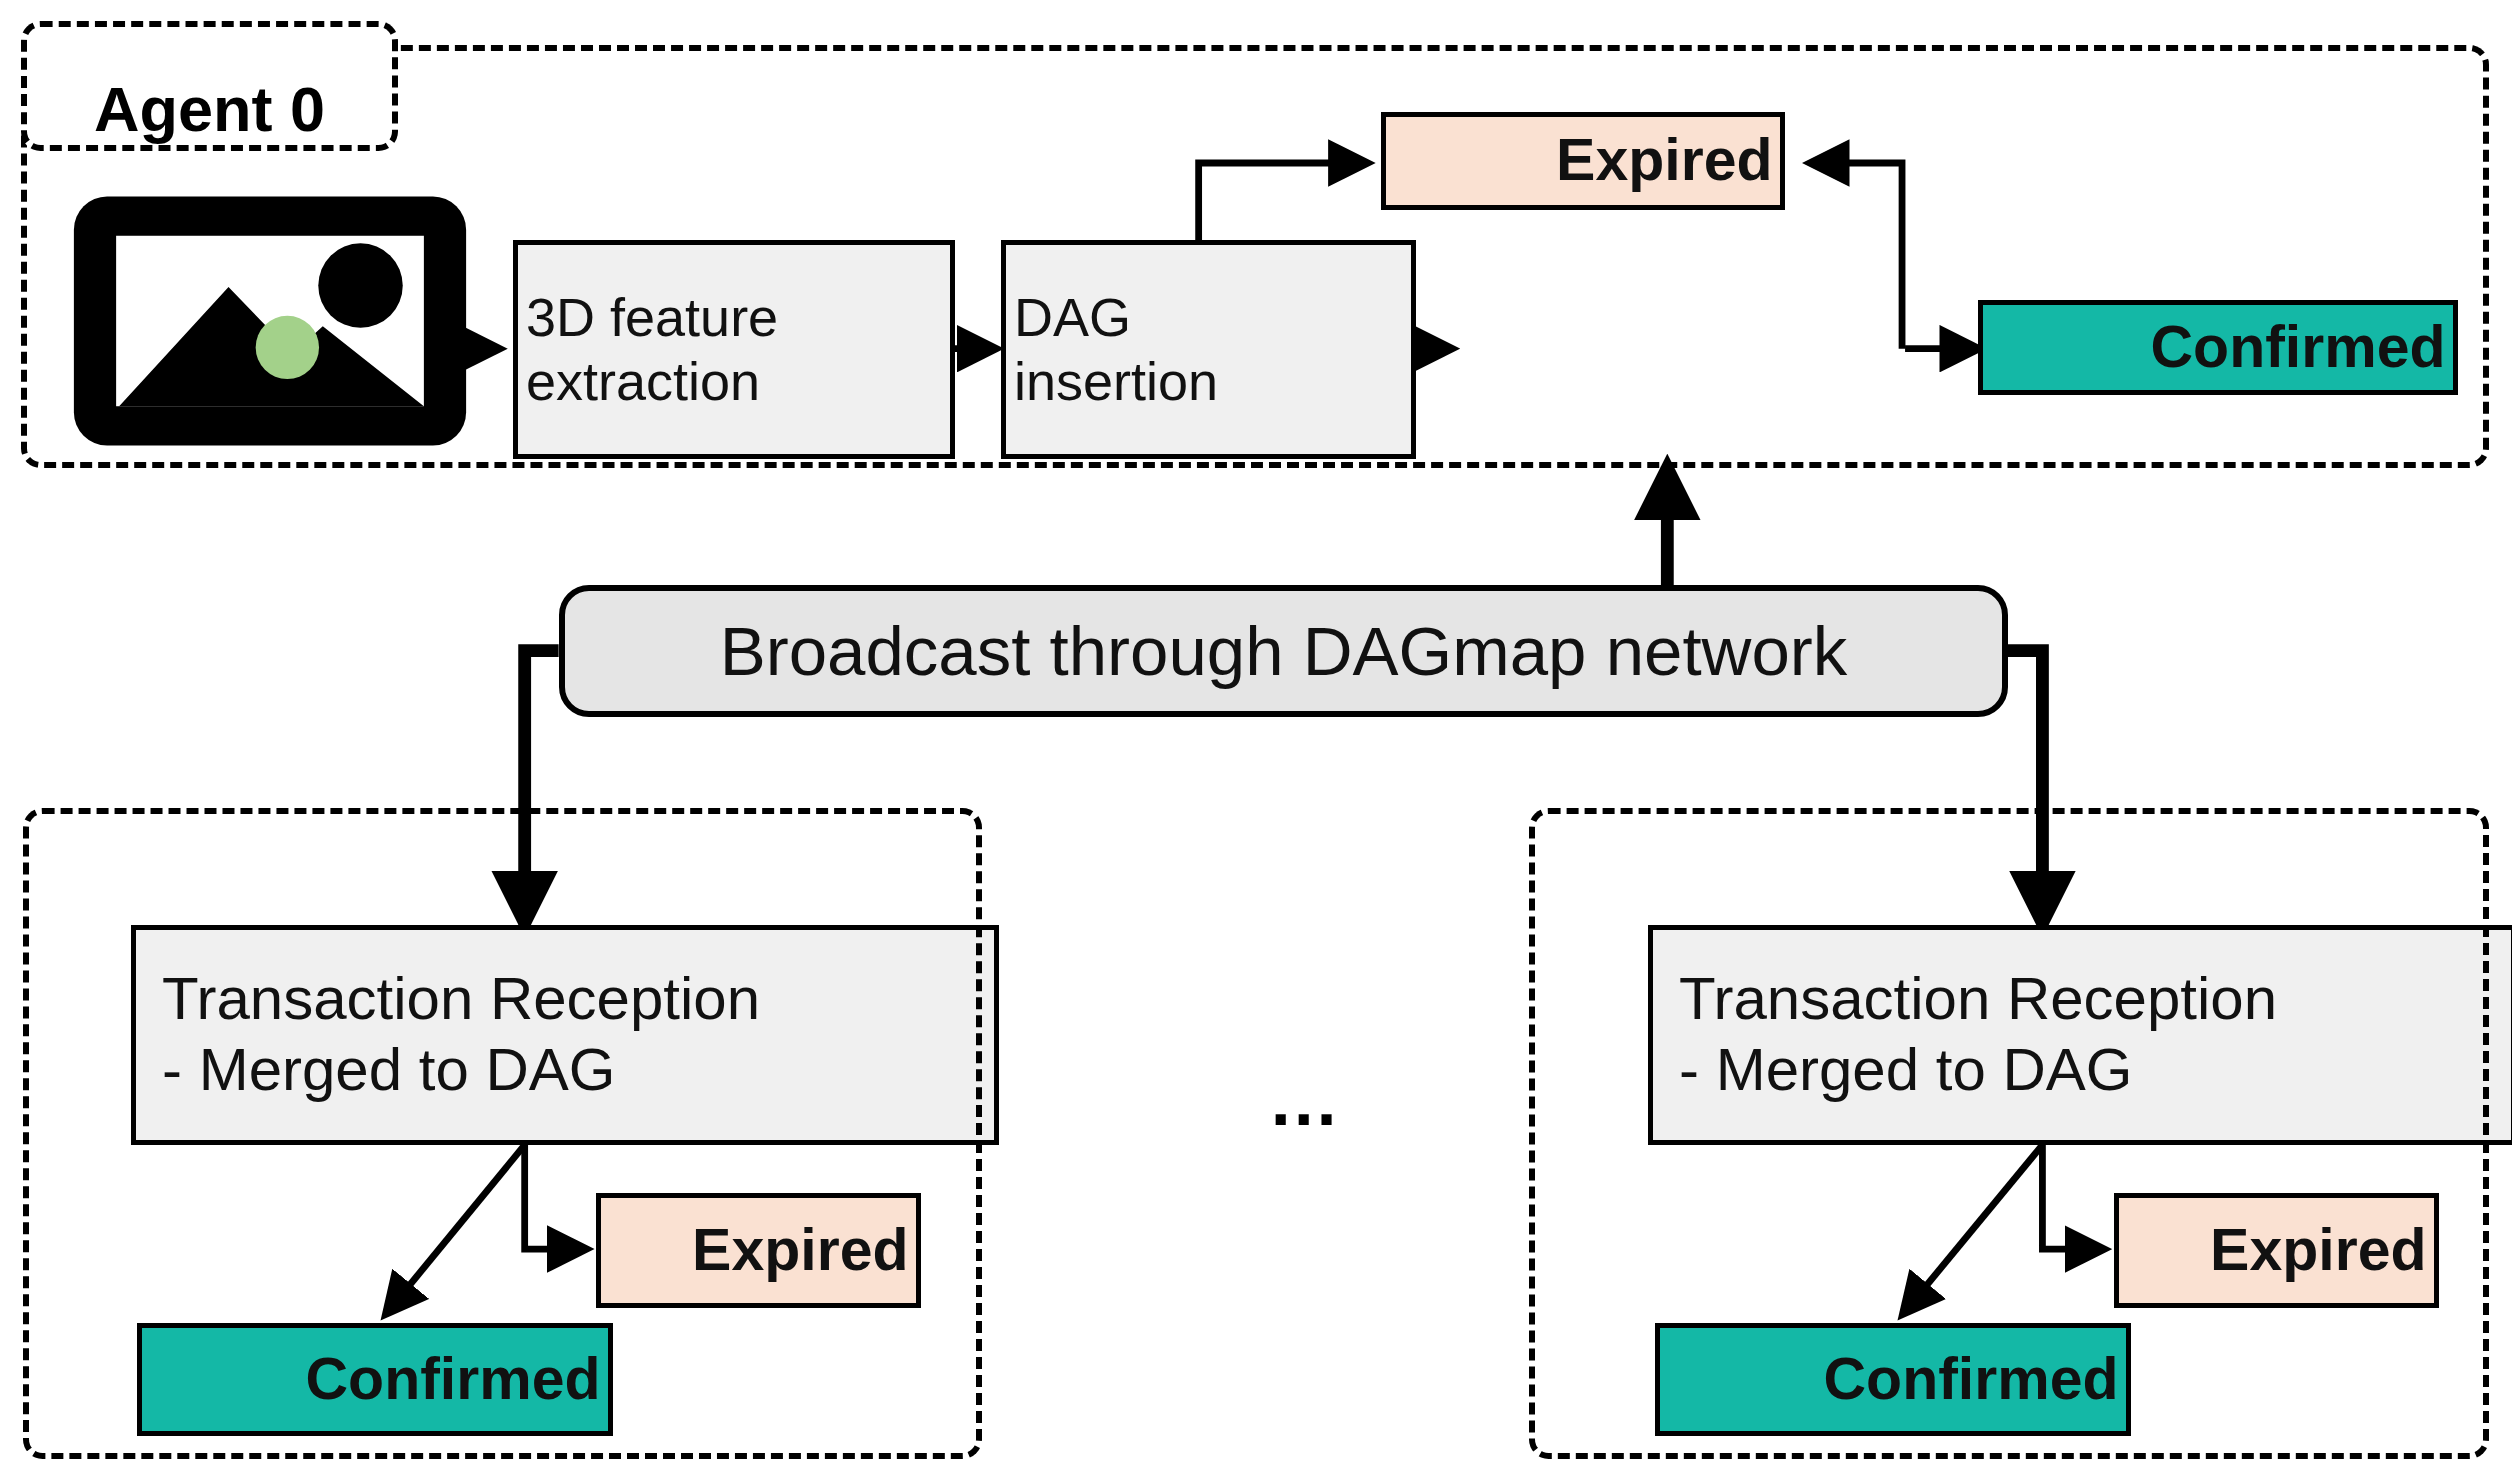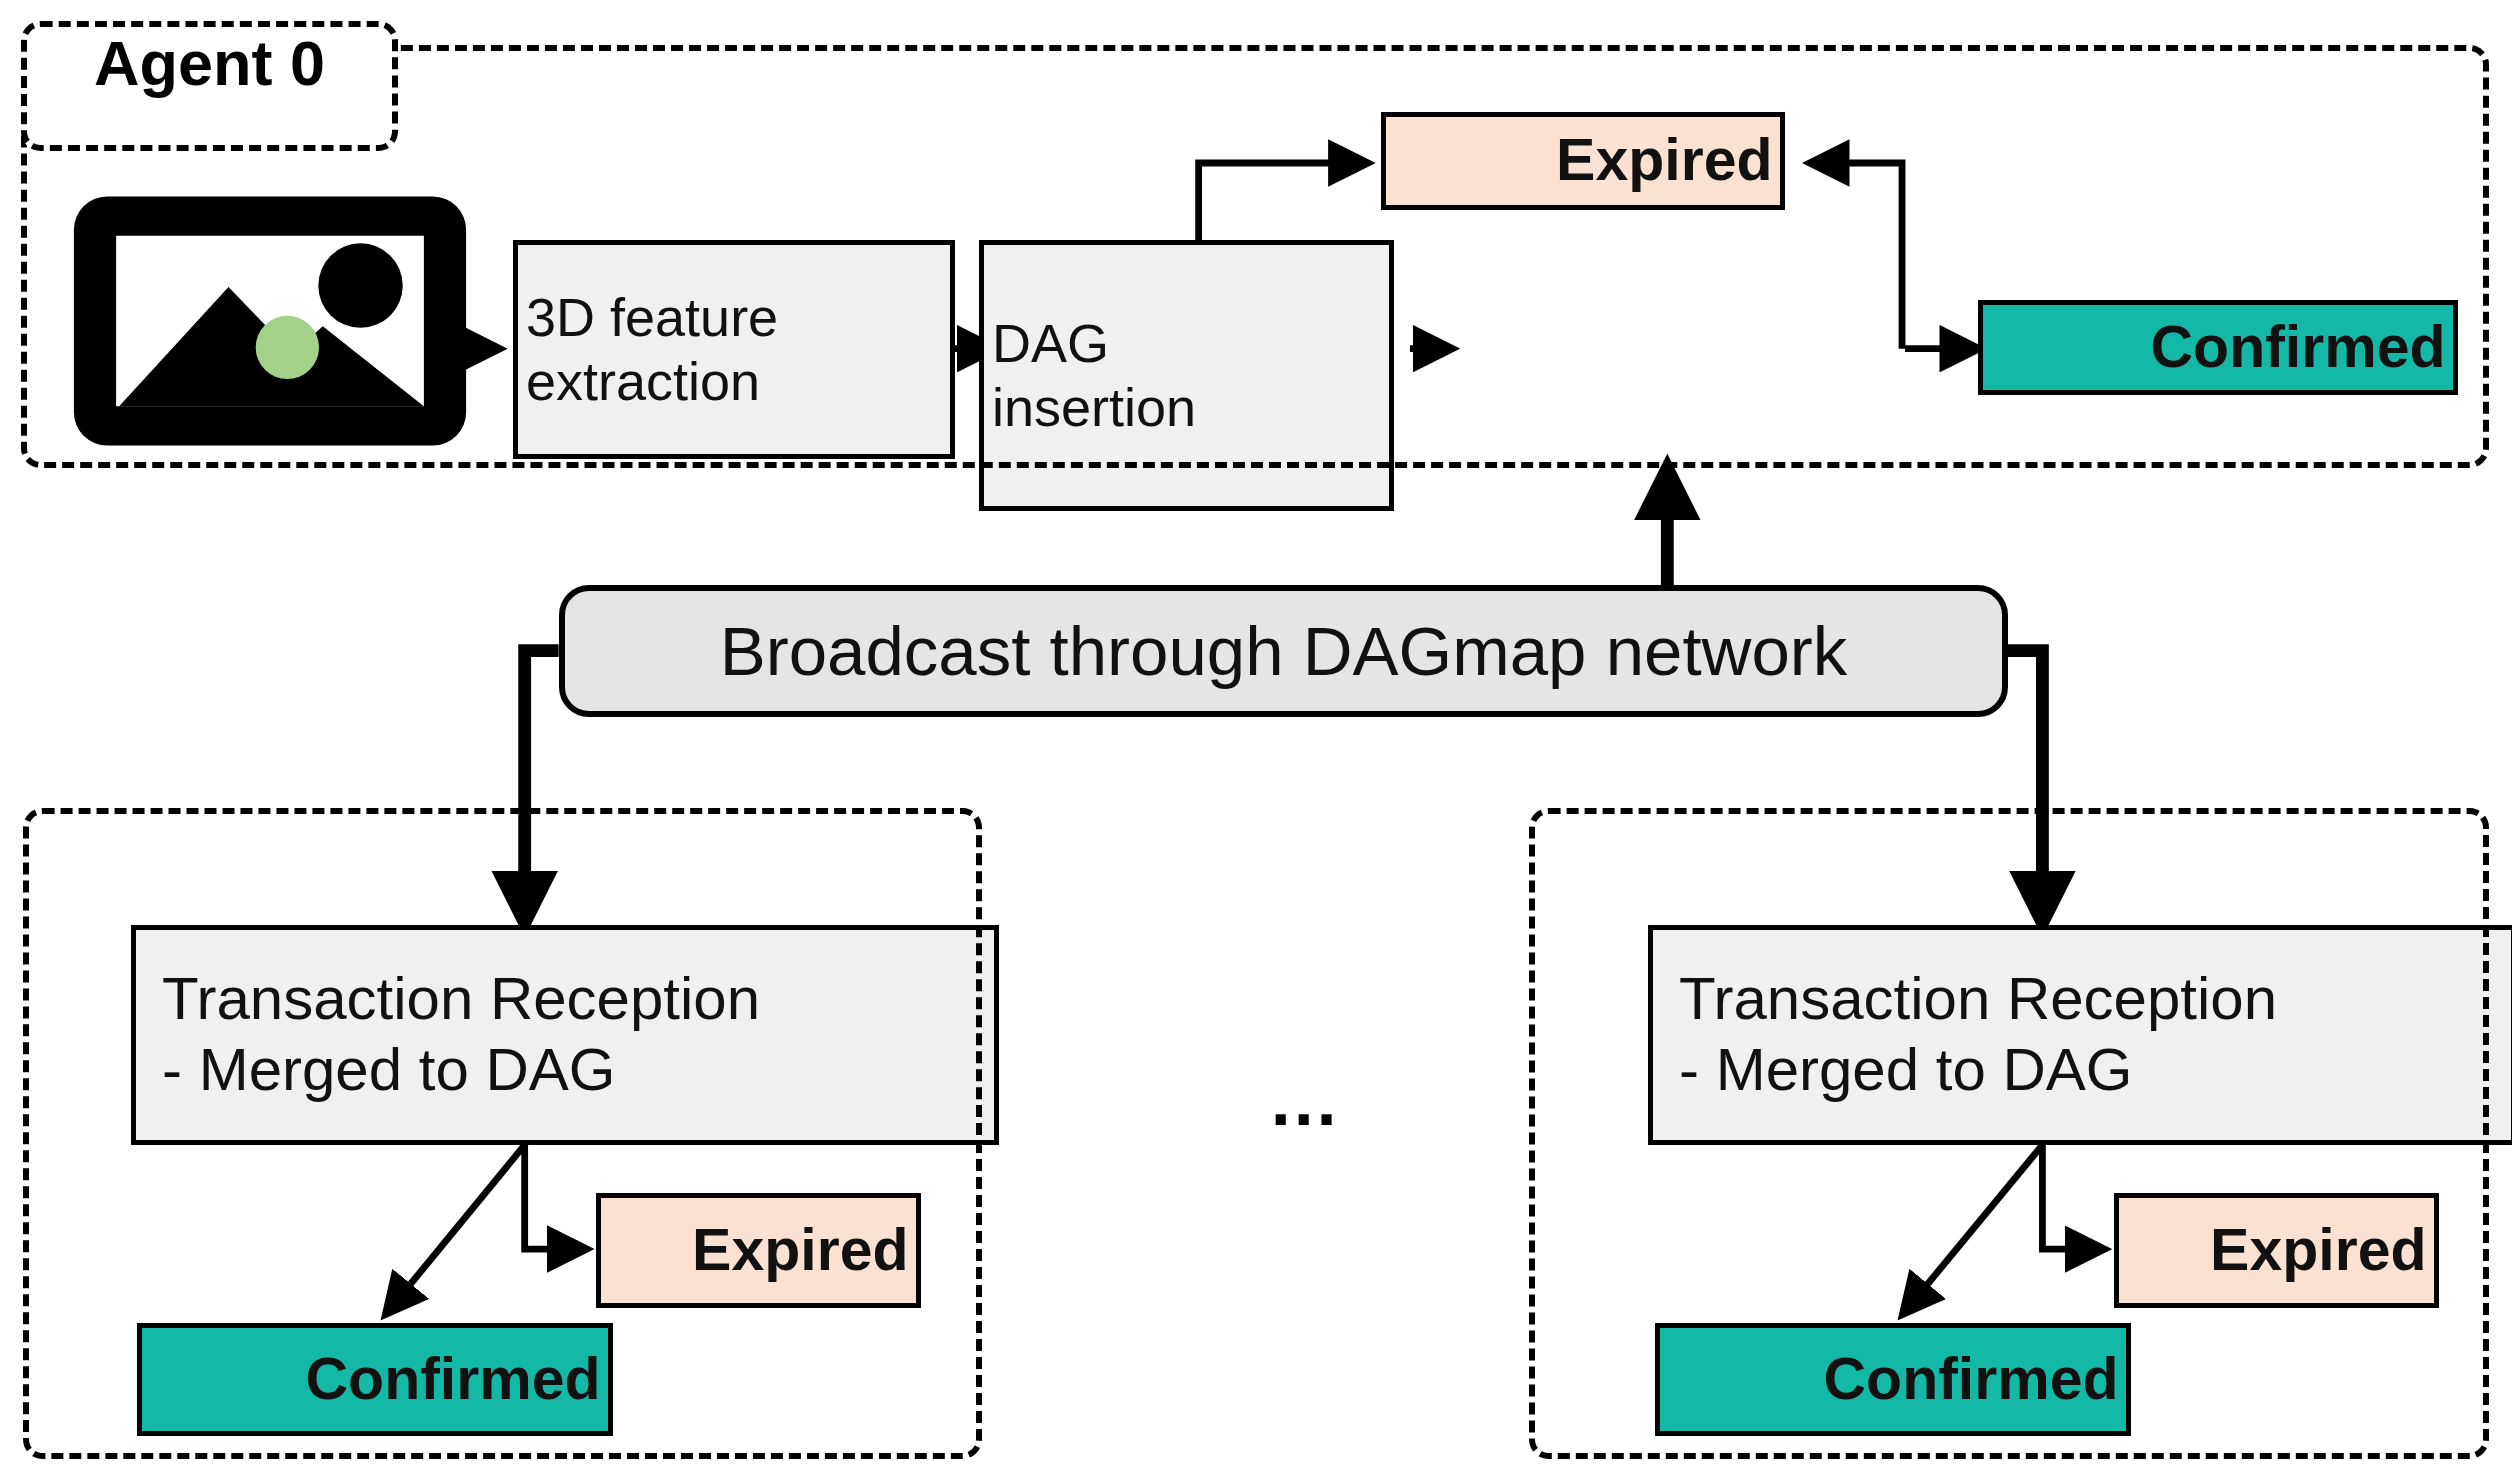--- a/index.html
+++ b/index.html
@@ -21,21 +21,21 @@
   .confirmed{background:#14b8a6;}
 
   .recv{font-size:60px;font-weight:400;background:#f0f0f0;margin-left:48px;}
   .recv .lbl{white-space:pre-line;text-align:left;width:100%;padding-left:26px;}
 
   .broadcast{position:absolute;box-sizing:border-box;border:6.8px solid #000;
              border-radius:30px;background:#e5e5e5;display:flex;align-items:center;
              justify-content:center;font-size:69px;color:#111;}
 
   .agent-tag{position:absolute;box-sizing:border-box;border:6.8px dashed #000;
-             border-radius:19.6px;background:#fff;display:flex;align-items:flex-start;
+             border-radius:19.6px;background:#fff;display:flex;align-items:flex-end;
              justify-content:center;font-size:63px;font-weight:700;color:#000;z-index:6;}
   .agent-tag .ital{font-family:"Liberation Serif","DejaVu Serif",serif;font-style:italic;
                    font-weight:700;padding-left:10.6px;}
 
   .agent-box{position:absolute;box-sizing:border-box;border:6.8px dashed #000;
              border-radius:19.6px;background:transparent;z-index:1;}
 
   .img-icon{position:absolute;}
   .dots{position:absolute;font-size:72px;font-weight:700;color:#000;letter-spacing:4.5px;
         line-height:1;}
@@ -97,21 +97,21 @@
       <path d="M70,288 L215,130 L300,218 L340,182 L474,288 Z" fill="#000"></path>
       <circle cx="293" cy="210" r="42" fill="#a3d18a"></circle>
     </svg>
   </div>
 
   <div class="node proc" style="left:513px;top:240px;width:442px;height:219px;">
     <span class="lbl">3D feature
 extraction</span>
   </div>
 
-  <div class="node proc" style="left:979px;top:240px;width:415px;height:271px;">
+  <div class="node proc" style="left:1001px;top:240px;width:415px;height:219px;">
     <span class="lbl">DAG
 insertion</span>
   </div>
 
 
   <div class="node status expired" style="left:1381px;top:112px;width:404px;height:98px;">
     <span class="lbl">Expired</span>
   </div>
 
   <div class="node status confirmed" style="left:1978px;top:300px;width:480px;height:95px;">

